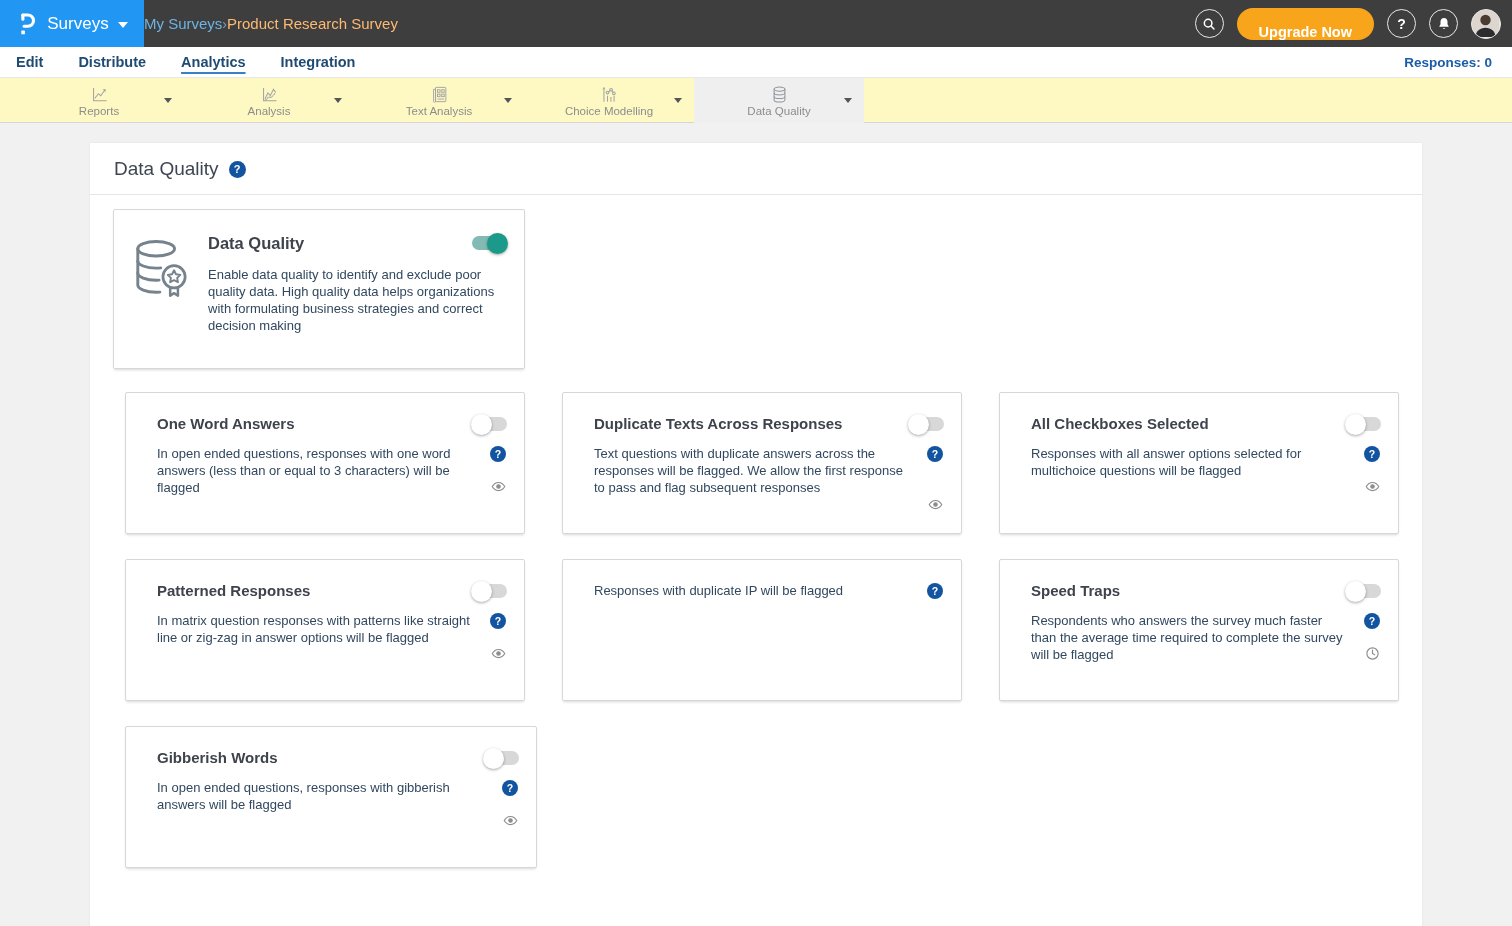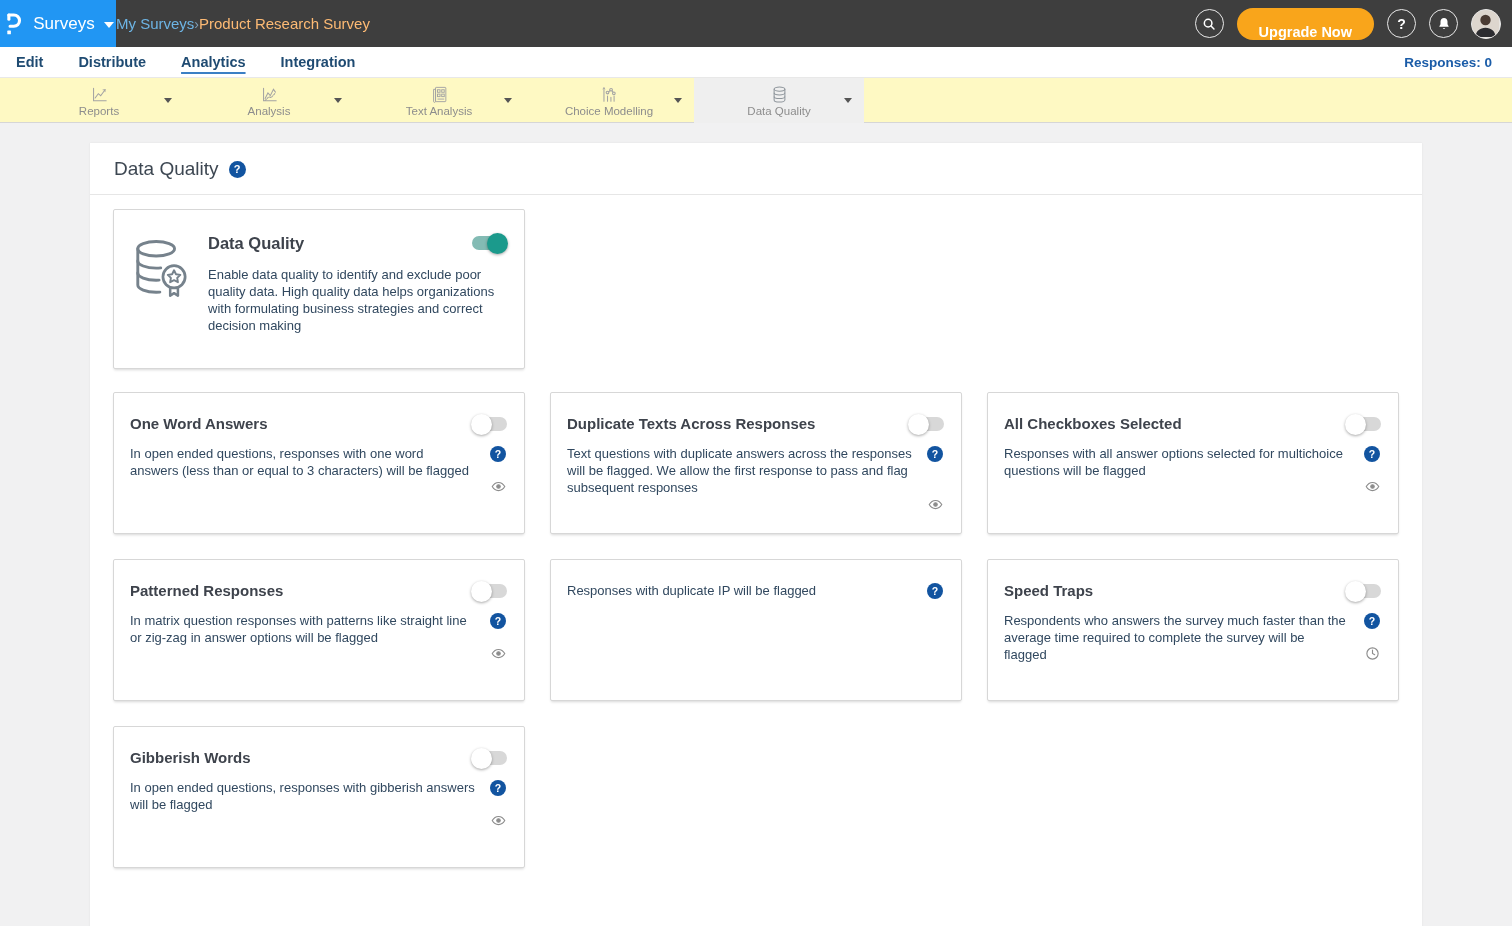--- a/index.html
+++ b/index.html
@@ -1,20 +1,20 @@
 <!DOCTYPE html>
 <html><head>
 <meta charset="utf-8">
 <style>
   * { margin:0; padding:0; box-sizing:border-box; }
   html,body { width:1512px; height:926px; font-family:"Liberation Sans", sans-serif; background:#f1f1f2; overflow:hidden; }
 
   
   .topbar { height:47px; background:#3e3e3e; display:flex; align-items:center; position:relative; }
-  .brand { width:116px; height:47px; background:#2196f3; display:flex; align-items:center; justify-content:center; gap:9px; cursor:pointer; }
+  .brand { width:144px; height:47px; background:#2196f3; display:flex; align-items:center; justify-content:center; gap:9px; cursor:pointer; }
   .brand-logo { width:22px; height:26px; display:block; }
   .brand-label { color:#fff; font-size:17px; font-weight:500; }
   .caret-down-white { width:0; height:0; border-left:5px solid transparent; border-right:5px solid transparent; border-top:6px solid #fff; margin-top:2px; }
   .breadcrumb { display:flex; align-items:center; font-size:15px; }
   .crumb-parent { color:#6db4e4; cursor:pointer; }
   .crumb-sep { color:#7d9db5; font-size:14px; }
   .crumb-current { color:#fdba74; }
   .topbar-right { position:absolute; right:11px; top:0; height:47px; display:flex; align-items:center; gap:13px; }
   .circle-btn { width:29px; height:29px; border:1.6px solid #e9e9e9; border-radius:50%; display:flex; align-items:center; justify-content:center; color:#fff; cursor:pointer; background:transparent; font-size:14px; font-weight:700; }
   .upgrade-btn { background:#f9a51b; color:#fff; font-weight:700; font-size:14.5px; border:none; border-radius:16px; height:31px; padding:16px 22px; cursor:pointer; }
@@ -40,21 +40,21 @@
   .panel-title { font-size:19px; color:#3d4752; }
   .help-badge { width:17px; height:17px; border-radius:50%; background:#1254a0; color:#fff; font-size:11px; font-weight:700; display:flex; align-items:center; justify-content:center; cursor:pointer; }
   .panel-body { padding:14px 23px 0 23px; }
 
   
   .card { width:412px; background:#fff; border:1px solid #d7d7d7; border-radius:2px; box-shadow:0 2px 3px -1px rgba(0,0,0,0.16); }
   .cards-row { display:flex; gap:25px; margin-bottom:25px; }
   .feature-card { height:160px; padding:24px 18px 0 18px; display:flex; gap:18px; margin-bottom:23px; }
   .feature-icon { flex:0 0 56px; padding-top:4px; }
   .feature-right { flex:1; }
-  .small-card { height:142px; padding:22px 17px 0 16px; }
+  .small-card { height:142px; padding:22px 17px 0 31px;margin-left:12px; }
   .card-title-row { display:flex; align-items:flex-start; justify-content:space-between; margin-bottom:13px; }
   .card-title { font-size:15px; font-weight:700; color:#3e434c; }
   .card-desc-row { display:flex; gap:14px; }
   .card-desc { flex:1; font-size:13px; line-height:17px; color:#31485f; }
   .icon-col { flex:0 0 18px; display:flex; flex-direction:column; align-items:center; gap:17px; padding-top:1px; }
   .help-dot { width:16px; height:16px; border-radius:50%; background:#1254a0; color:#fff; font-size:10.5px; font-weight:700; display:flex; align-items:center; justify-content:center; cursor:pointer; }
   .gray-ic { width:15px; height:15px; cursor:pointer; }
 
   
   .toggle { position:relative; width:34px; height:14px; border-radius:7px; background:#d8d8d8; cursor:pointer; flex:0 0 auto; margin-top:2px; }

